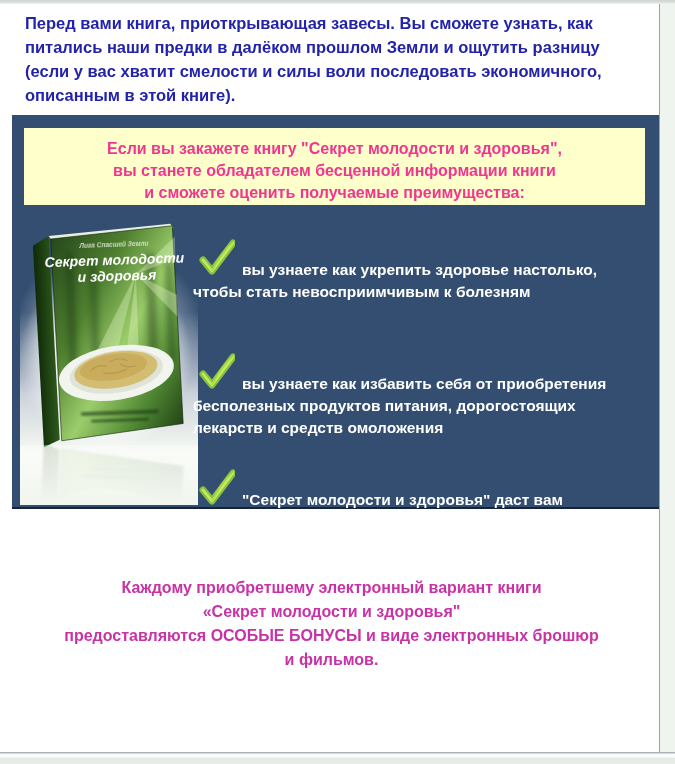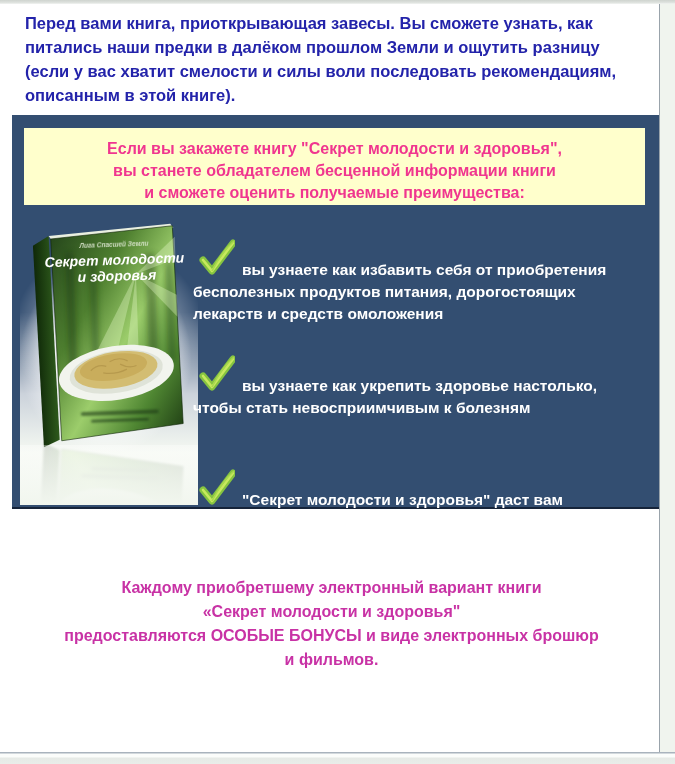--- a/index.html
+++ b/index.html
@@ -50,21 +50,21 @@
 <body>
 
 <div class="canvas">
 
   <div class="top-strip"></div>
   <div class="right-strip"></div>
   <div class="bottom-divider"></div>
 
   <div class="intro">Перед вами книга, приоткрывающая завесы. Вы сможете узнать, как
 питались наши предки в далёком прошлом Земли и ощутить разницу
-(если у вас хватит смелости и силы воли последовать рекомендациям,
+(если у вас хватит смелости и силы воли последовать экономичного,
 описанным в этой книге).</div>
 
   <div class="offer-panel">
 
     <div class="offer-headline">Если вы закажете книгу "Секрет молодости и здоровья",
 вы станете обладателем бесценной информации книги
 и сможете оценить получаемые преимущества:</div>
 
     <div class="book-wrap">
       <svg width="178" height="292" viewBox="0 0 178 292">
@@ -139,39 +139,39 @@
           </g>
         </g>
 
         <use href="#bookArt" transform="translate(0,464) scale(1,-1)" opacity="0.22" filter="url(#blur1)"></use>
         <rect x="0" y="232" width="178" height="60" fill="url(#gFade)"></rect>
       </svg>
     </div>
 
     <div class="benefits">
 
+      <div class="benefit b1">
+        <svg class="check" viewBox="0 0 36 38">
+          <path d="M4 21 L13 32 L34 4" stroke="#86c440" stroke-width="7" fill="none" stroke-linecap="round" stroke-linejoin="round"></path>
+          <path d="M4 21 L13 32 L34 4" stroke="#c8e95e" stroke-width="2.6" fill="none" stroke-linecap="round" stroke-linejoin="round"></path>
+          <path d="M13 32 C 20 18 27 9 35 2" stroke="#a9d84e" stroke-width="1.6" fill="none"></path>
+        </svg>
+        <span>вы узнаете как укрепить здоровье настолько,
+чтобы стать невосприимчивым к болезням</span>
+      </div>
+
       <div class="benefit b2">
         <svg class="check" viewBox="0 0 36 38">
           <path d="M4 21 L13 32 L34 4" stroke="#86c440" stroke-width="7" fill="none" stroke-linecap="round" stroke-linejoin="round"></path>
           <path d="M4 21 L13 32 L34 4" stroke="#c8e95e" stroke-width="2.6" fill="none" stroke-linecap="round" stroke-linejoin="round"></path>
           <path d="M13 32 C 20 18 27 9 35 2" stroke="#a9d84e" stroke-width="1.6" fill="none"></path>
         </svg>
         <span>вы узнаете как избавить себя от приобретения
 бесполезных продуктов питания, дорогостоящих
 лекарств и средств омоложения</span>
-      </div>
-
-      <div class="benefit b1">
-        <svg class="check" viewBox="0 0 36 38">
-          <path d="M4 21 L13 32 L34 4" stroke="#86c440" stroke-width="7" fill="none" stroke-linecap="round" stroke-linejoin="round"></path>
-          <path d="M4 21 L13 32 L34 4" stroke="#c8e95e" stroke-width="2.6" fill="none" stroke-linecap="round" stroke-linejoin="round"></path>
-          <path d="M13 32 C 20 18 27 9 35 2" stroke="#a9d84e" stroke-width="1.6" fill="none"></path>
-        </svg>
-        <span>вы узнаете как укрепить здоровье настолько,
-чтобы стать невосприимчивым к болезням</span>
       </div>
 
       <div class="benefit b3">
         <svg class="check" viewBox="0 0 36 38">
           <path d="M4 21 L13 32 L34 4" stroke="#86c440" stroke-width="7" fill="none" stroke-linecap="round" stroke-linejoin="round"></path>
           <path d="M4 21 L13 32 L34 4" stroke="#c8e95e" stroke-width="2.6" fill="none" stroke-linecap="round" stroke-linejoin="round"></path>
           <path d="M13 32 C 20 18 27 9 35 2" stroke="#a9d84e" stroke-width="1.6" fill="none"></path>
         </svg>
         <span>"Секрет молодости и здоровья" даст вам
 осознание первопричин, лежащих в основе

